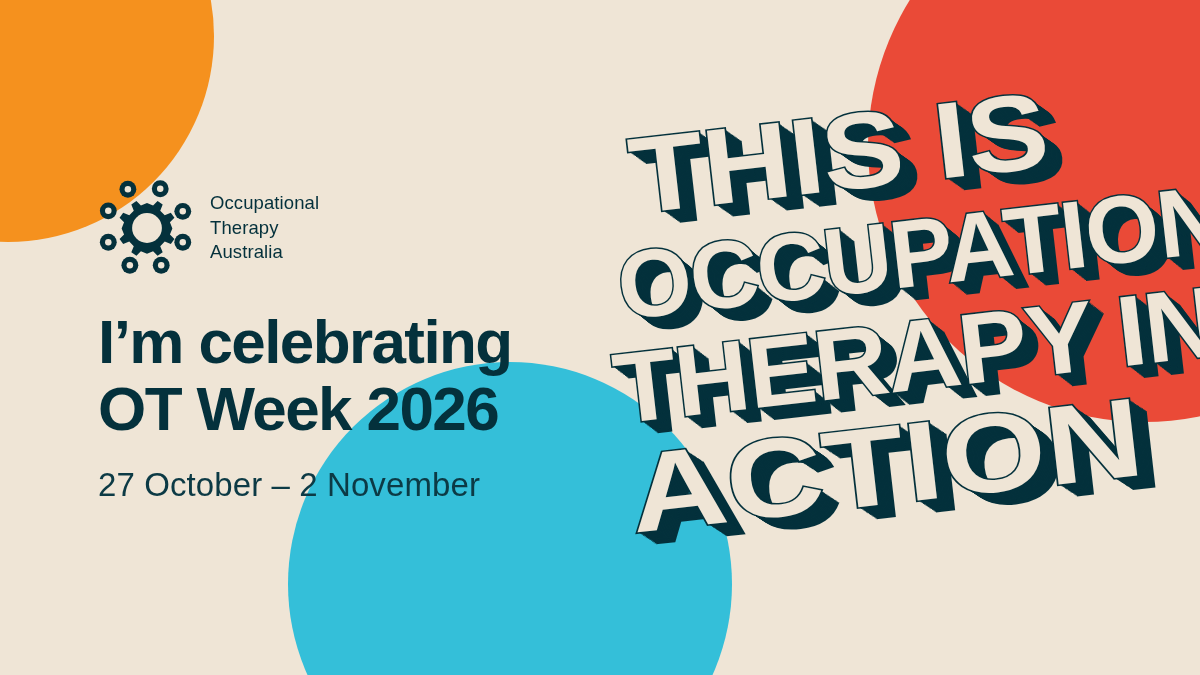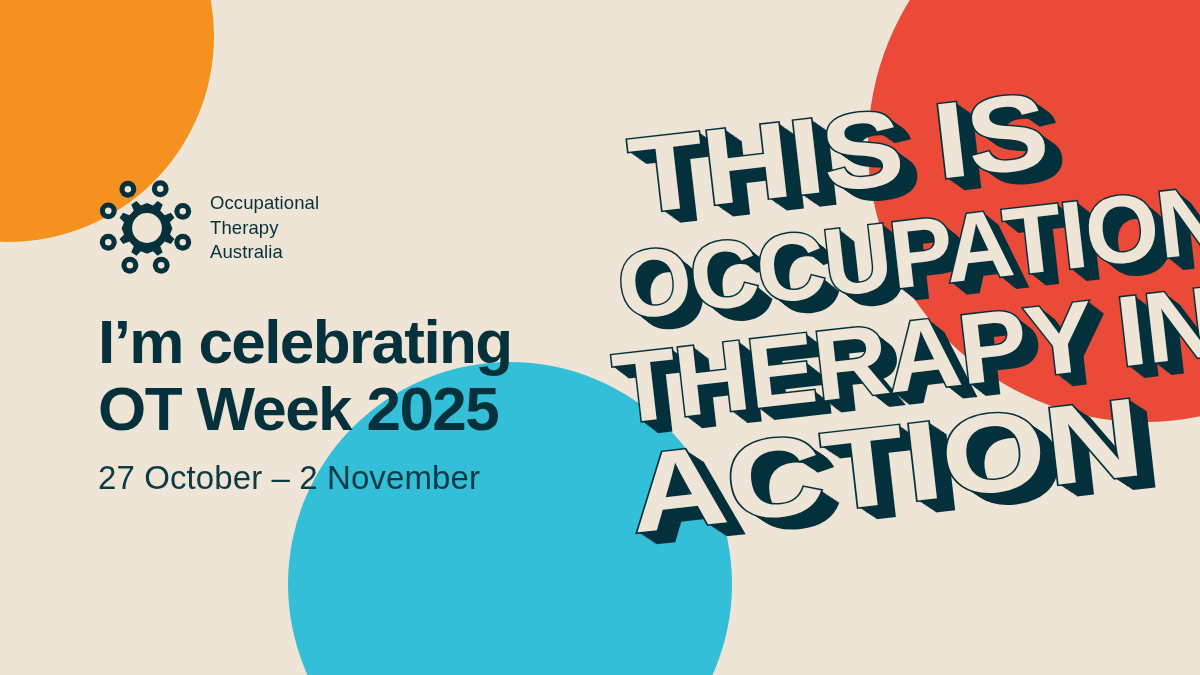--- a/index.html
+++ b/index.html
@@ -70,21 +70,21 @@
   .headline {
     margin-top: 28px;
     color: #04313C;
     font-size: 62px;
     line-height: 1.085;
     font-weight: bold;
     letter-spacing: -1.6px;
     white-space: pre-line;
   }
   .dateline {
-    margin-top: 16px;
+    margin-top: 23px;
     color: #0C3A45;
     font-size: 33px;
     font-weight: 400;
     letter-spacing: 0.1px;
   }
 
   
   .display-block {
     position: absolute;
     left: 612px;
@@ -180,21 +180,21 @@
           <circle cx="32.5" cy="88.0" r="3.3"></circle>
           <circle cx="64.5" cy="88.0" r="3.3"></circle>
         </g>
       </svg>
       <div class="logo-words">Occupational
 Therapy
 Australia</div>
     </div>
 
     <div class="headline">I’m celebrating
-OT Week 2025</div>
+OT Week 2026</div>
 
     <div class="dateline">27 October – 2 November</div>
   </div>
 
   <div class="display-block">
     <div class="dline" id="dline-0">THIS IS</div>
     <div class="dline" id="dline-1">OCCUPATIONAL</div>
     <div class="dline" id="dline-2">THERAPY IN</div>
     <div class="dline" id="dline-3">ACTION</div>
   </div>

